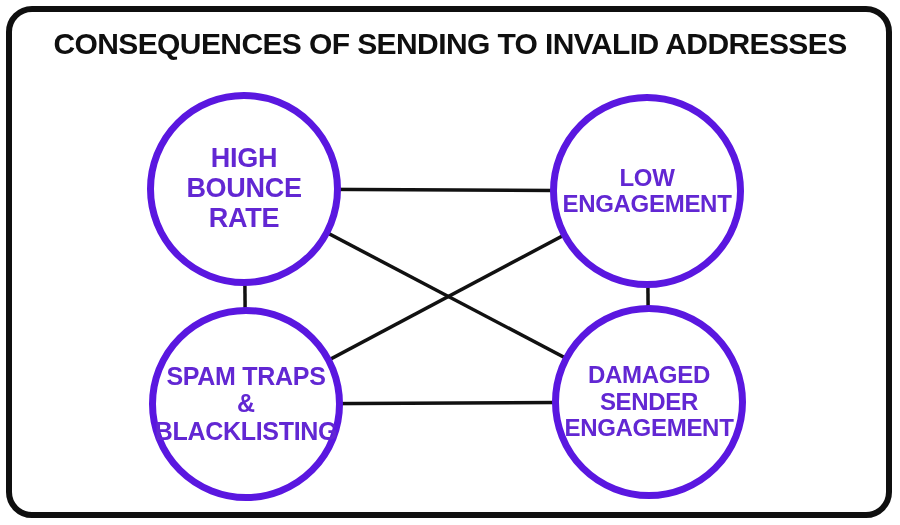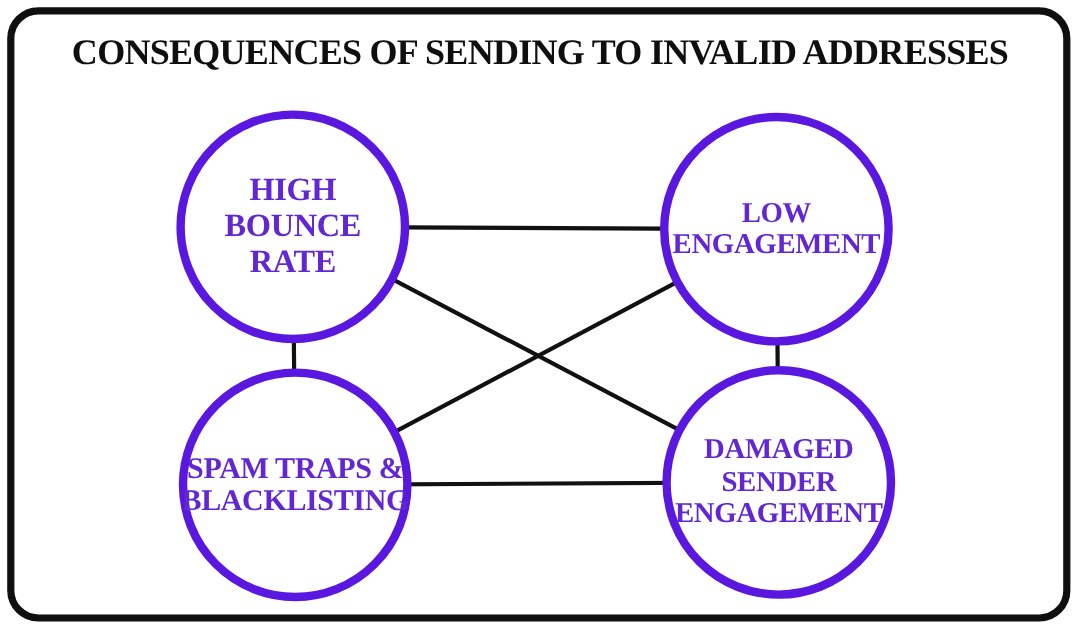--- a/index.html
+++ b/index.html
@@ -2,21 +2,21 @@
 <html><head>
 <meta charset="utf-8">
 <style>
   html, body { margin: 0; padding: 0; background: #ffffff; }
   #canvas {
     position: relative;
     width: 900px;
     height: 525px;
     background: #ffffff;
     overflow: hidden;
-    font-family: Liberation Serif, serif;
+    font-family: Liberation Sans, sans-serif;
   }
   .frame {
     position: absolute;
     left: 6px; top: 6px; right: 8px; bottom: 7px;
     border: 6px solid #0f0f0f;
     border-radius: 26px;
     background: #ffffff;
     box-sizing: border-box;
     z-index: 0;
   }

